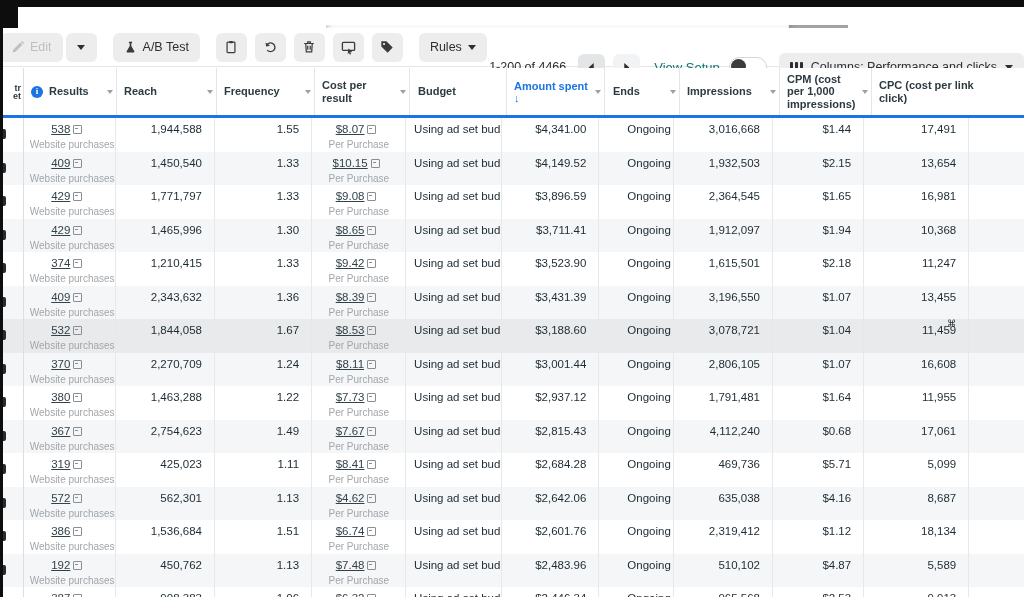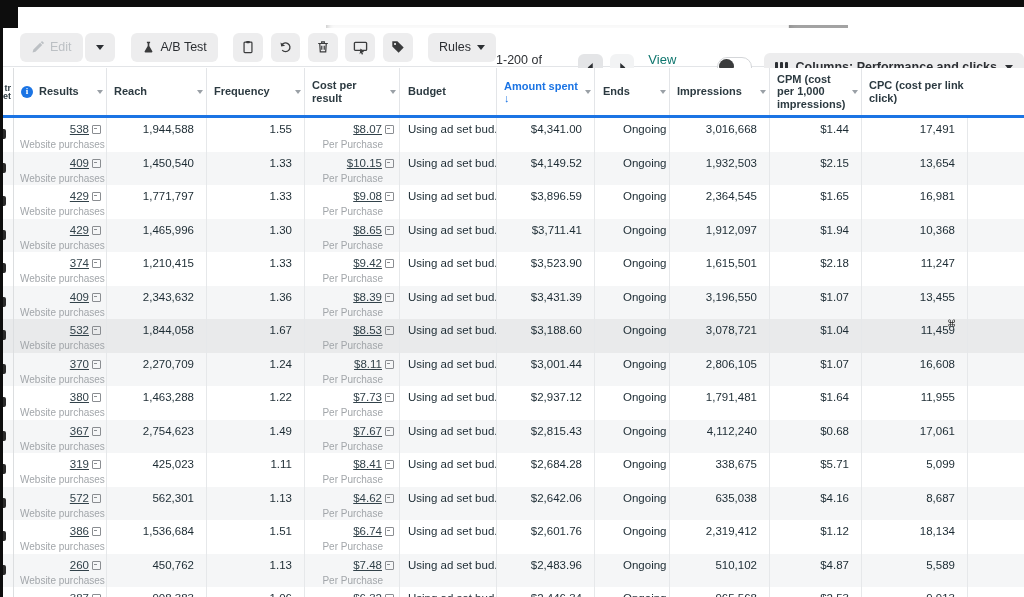--- a/index.html
+++ b/index.html
@@ -15,36 +15,36 @@
   .tab{display:flex;align-items:center;gap:8px;padding-left:14px;font-size:12px;font-weight:bold;color:#1c2b33;}
   .tab-adsets{width:484px;background:#fafafa;box-shadow:inset 6px 0 6px -5px rgba(0,0,0,.25);}
   .tab-ads{flex:1;background:#a3a3a3;border-left:1px solid #e8e8e8;box-shadow:inset 6px 0 6px -5px rgba(0,0,0,.15);}
   .gridicon{display:inline-grid;grid-template-columns:5px 5px;grid-template-rows:5px 5px;gap:2px;}
   .gridicon i{border:1.4px solid #5f6673;border-radius:1px;}
   .gridicon i.fill{background:#5f6673;}
   .winicon{position:relative;width:12px;height:11px;border:1.5px solid #5f6673;border-radius:2px;}
   .winicon:after{content:"";position:absolute;left:1px;top:1px;width:4px;height:3px;background:#5f6673;}
   
   .toolbar{position:absolute;top:28px;left:0;width:1024px;height:39px;display:flex;align-items:center;
-    padding-left:20px;box-sizing:border-box;border-bottom:1px solid #e3e5e8;background:#fff;}
+    box-sizing:border-box;border-bottom:1px solid #e3e5e8;background:#fff;}
   .tbtn{display:inline-flex;align-items:center;gap:6px;height:29px;padding:0 11px;background:#ededee;
     border-radius:6px;font-size:12.5px;color:#2c2f33;white-space:nowrap;}
   .tbtn.iconbtn{padding:0;width:31px;justify-content:center;}
   .tbtn.disabled{color:#bcc0c4;}
   .tgap{width:8px;}.tgap-sm{width:3px;}
   .icon-svg{display:block;}
   .right-group{margin-left:auto;display:flex;align-items:center;margin-top:40px;}
   .pagetext{font-size:12.5px;color:#2c2f33;margin-right:12px;}
   .navbtn{width:27px;height:27px;border-radius:6px;display:inline-flex;align-items:center;justify-content:center;}
   .navbtn.prev{background:#e4e5e7;}
   .navbtn.next{background:#f2f3f4;}
   .viewsetup{font-size:13px;color:#0f766e;margin:0 9px 0 14px;}
   .toggle{position:relative;width:36px;height:19px;border-radius:10px;background:#fff;border:1px solid #d4d6d9;margin-right:12px;}
   .toggle .knob{position:absolute;left:1px;top:1px;width:15px;height:15px;border-radius:50%;background:#3a3b3c;}
-  .colsbtn{gap:8px;font-weight:bold;}
+  .colsbtn{gap:8px;}
   .colsicon{display:inline-flex;gap:2px;}
   .colsicon i{width:3px;height:11px;background:#2c2f33;border-radius:1px;}
   .caret-down{width:0;height:0;border-left:4px solid transparent;border-right:4px solid transparent;border-top:5px solid #2c2f33;}
   .caret-down.lt{border-top-color:#9aa0a6;border-left-width:3.5px;border-right-width:3.5px;border-top-width:4.5px;}
   
   .table{position:absolute;top:68px;left:0;width:1088px;}
   .thead{display:flex;height:47px;background:#fff;}
   .th{position:relative;display:flex;align-items:center;box-sizing:border-box;border-right:1px solid #e3e5e8;
     font-size:11px;font-weight:bold;color:#2c3a41;line-height:12.5px;padding:0 12px 0 7px;}
   .th .hcaret{position:absolute;right:3px;top:50%;margin-top:-2px;}
@@ -54,28 +54,28 @@
   .infoicon{flex:0 0 auto;width:12px;height:12px;border-radius:50%;background:#1b74e4;color:#fff;font-size:9px;
     font-weight:bold;display:inline-flex;align-items:center;justify-content:center;margin-right:6px;font-family:"Liberation Serif",serif;}
   .cuthead{flex-direction:column;justify-content:center;align-items:flex-end;padding:0 2px 0 0;font-size:9px;line-height:8px;}
   .bluebar{height:3px;background:#1b74e4;width:1088px;}
   .tbody{background:#fff;}
   .trow{display:flex;height:33.5px;background:#fff;position:relative;}
   .trow.alt{background:#f5f6f7;}
   .trow.hover{background:#e9eaeb;}
   .td{box-sizing:border-box;border-right:1px solid #e6e8ea;padding-top:5px;font-size:11.5px;color:#1c2b33;overflow:hidden;}
   .num{text-align:right;padding-right:12px;}
-  .val{display:flex;justify-content:flex-end;align-items:center;gap:3px;padding-right:5px;line-height:13px;}
+  .val{display:flex;justify-content:center;align-items:center;gap:3px;padding-right:5px;line-height:13px;}
   .link{color:#32424a;text-decoration:underline;}
   .boxicon{flex:0 0 auto;width:7px;height:7px;border:1px solid #8a8d91;border-radius:1px;position:relative;}
   .boxicon:after{content:"";position:absolute;left:1px;top:2px;width:3px;height:1px;background:#8a8d91;}
   .sub{margin-top:3px;font-size:10px;color:#a2a6aa;line-height:11px;white-space:nowrap;}
   .sub.left{padding-left:6px;}
   .sub.rightal{text-align:right;padding-right:16px;}
-  .col-cut{width:14px;position:relative;border-right:1px solid #dcdee0;}
+  .col-cut{width:24px;position:relative;border-right:1px solid #dcdee0;}
   .col-results{width:93px;}
   .col-reach{width:100px;}
   .col-freq{width:98px;}
   .col-cost{width:95px;}
   .col-budget{width:97px;padding-left:8px;white-space:nowrap;}
   .col-spent{width:98px;}
   .col-ends{width:75px;padding-left:28px;white-space:nowrap;}
   .col-impr{width:100px;}
   .col-cpm{width:92px;}
   .col-link{width:106px;}
@@ -542,21 +542,21 @@
           <div class="td col-cost">
             <div class="val">
               <span class="link">$8.41</span>
               <span class="boxicon"></span>
             </div>
             <div class="sub rightal">Per Purchase</div>
           </div>
           <div class="td col-budget">Using ad set bud...</div>
           <div class="td col-spent num">$2,684.28</div>
           <div class="td col-ends">Ongoing</div>
-          <div class="td col-impr num">338,675</div>
+          <div class="td col-impr num">469,736</div>
           <div class="td col-cpm num">$5.71</div>
           <div class="td col-link num">5,099</div>
           <div class="td col-cpc"></div>
         </div>
         <div class="trow alt">
           <div class="td col-cut">
             <span class="cutmark"></span>
           </div>
           <div class="td col-results">
             <div class="val">
@@ -609,21 +609,21 @@
           <div class="td col-cpm num">$1.12</div>
           <div class="td col-link num">18,134</div>
           <div class="td col-cpc"></div>
         </div>
         <div class="trow alt">
           <div class="td col-cut">
             <span class="cutmark"></span>
           </div>
           <div class="td col-results">
             <div class="val">
-              <span class="link">260</span>
+              <span class="link">192</span>
               <span class="boxicon"></span>
             </div>
             <div class="sub left">Website purchases</div>
           </div>
           <div class="td col-reach num">450,762</div>
           <div class="td col-freq num">1.13</div>
           <div class="td col-cost">
             <div class="val">
               <span class="link">$7.48</span>
               <span class="boxicon"></span>

